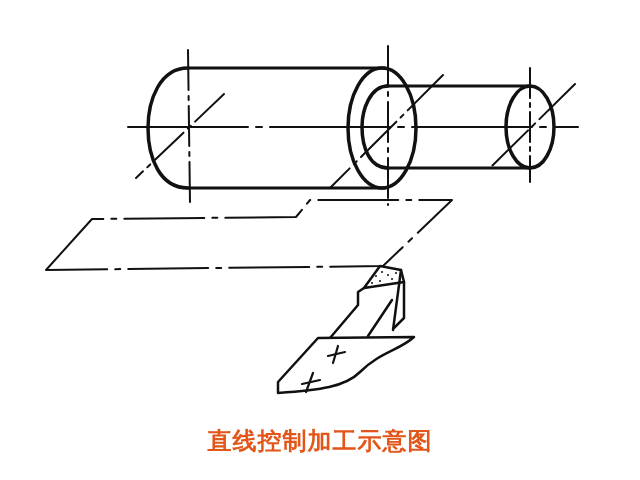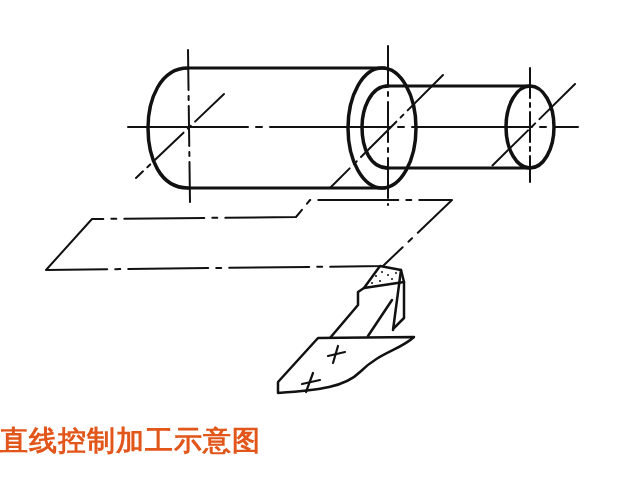--- a/index.html
+++ b/index.html
@@ -19,24 +19,24 @@
       left: 0;
       top: 0;
       width: 640px;
       height: 480px;
     }
     .caption {
       position: absolute;
       left: 0;
       top: 420px;
       width: 640px;
-      text-align: left;
+      text-align: center;
       font-family: "DejaVu Sans", sans-serif;
       font-weight: bold;
-      font-size: 28px;
+      font-size: 24px;
       letter-spacing: 1px;
       line-height: 42px;
     }
   </style>
 </head>
 <body>
 
 <svg id="canvas" viewBox="0 0 640 480" xmlns="http://www.w3.org/2000/svg">
   <g fill="none" stroke="#111" stroke-linecap="round" stroke-linejoin="round">
 

